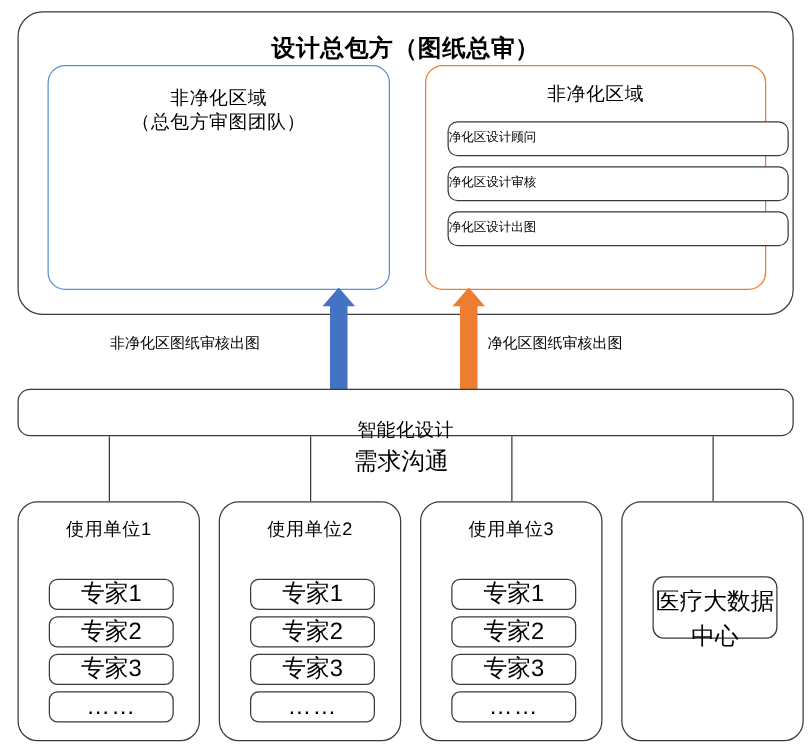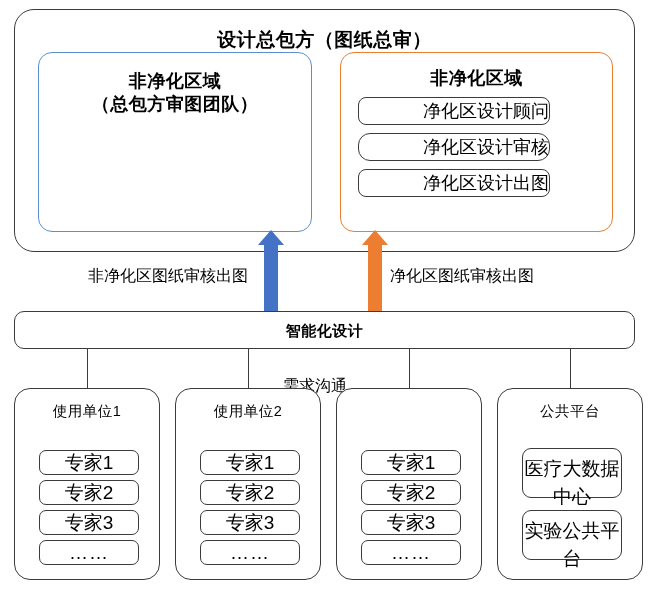--- a/index.html
+++ b/index.html
@@ -28,22 +28,22 @@
     border-radius: 14px;
   }
   .rbox.blue   { border-color: #5b8fd4; border-width: 1.6px; }
   .rbox.orange { border-color: #ed7d31; border-width: 1.6px; }
 
   .ttl {
     position: absolute;
     left: 0;
     right: 0;
     text-align: center;
-    font-size: 18px;
-    font-weight: 700;
+    font-size: 15px;
+    font-weight: 400;
     letter-spacing: .5px;
     line-height: 1.25;
     white-space: nowrap;
   }
   .ttl.two {
     white-space: normal;
   }
 
   
   #outer-top { left: 14px; top: 9px; width: 621px; height: 243px; border-radius: 20px; }
@@ -53,32 +53,32 @@
   #orange-zone { left: 340px; top: 52px; width: 273px; height: 180px; }
 
   #blue-zone-label   { top: 17px; }
   #orange-zone-label { top: 14px; }
 
   
   .subbox {
     position: absolute;
     box-sizing: border-box;
     left: 17px;
-    width: 192px;
+    width: 273px;
     height: 28px;
     background: #ffffff;
     border: 1.5px solid #3b3b3b;
     border-radius: 8px;
-    font-size: 18px;
+    font-size: 10px;
     line-height: 26px;
-    text-align: right;
+    text-align: left;
     white-space: nowrap;
   }
   #sub-0 { top: 44px; }
-  #sub-1 { top: 80px; border-radius: 12px; }
+  #sub-1 { top: 80px; }
   #sub-2 { top: 116px; }
 
   
   .arrow {
     position: absolute;
     width: 26px;
   }
   .arrow .shaft {
     position: absolute;
     left: 6px;
@@ -97,60 +97,60 @@
   #arrow-blue   { left: 258px; top: 230px; height: 82px; }
   #arrow-orange { left: 362px; top: 230px; height: 82px; }
   #arrow-blue .shaft   { top: 14px; bottom: 0; background: #4472c4; }
   #arrow-blue .head    { border-bottom: 15px solid #4472c4; }
   #arrow-orange .shaft { top: 14px; bottom: 0; background: #ed7d31; }
   #arrow-orange .head  { border-bottom: 15px solid #ed7d31; }
 
   
   .flow-label {
     position: absolute;
-    font-size: 16px;
+    font-size: 12px;
     white-space: nowrap;
     line-height: 1;
   }
   #flow-label-left  { left: 88px;  top: 268px; }
   #flow-label-right { left: 390px; top: 268px; }
 
   
   #banner { left: 14px; top: 311px; width: 621px; height: 38px; border-radius: 10px; }
   #banner-label {
-    top: 10px;
+    top: 24px;
     font-size: 15px;
-    font-weight: 700;
+    font-weight: 400;
   }
 
   
   .vline {
     position: absolute;
     width: 1.4px;
     background: #3b3b3b;
     top: 349px;
     height: 52px;
   }
   #vline-0 { left: 87px;  }
   #vline-1 { left: 248px; }
   #vline-2 { left: 409px; }
   #vline-3 { left: 570px; }
 
   #comm-label {
     position: absolute;
     left: 283px;
-    top: 376px;
-    font-size: 16px;
+    top: 356px;
+    font-size: 19px;
     white-space: nowrap;
   }
 
   
   .column {
     position: absolute;
-    top: 388px;
+    top: 401px;
     width: 146px;
     height: 192px;
     border-radius: 16px;
   }
   #col-0 { left: 14px;  }
   #col-1 { left: 175px; }
   #col-2 { left: 336px; }
   #col-3 { left: 497px; }
 
   .col-title {
@@ -244,25 +244,24 @@
 
   <div class="rbox column" id="col-1">
     <div class="ttl col-title">使用单位2</div>
     <div class="item h1 e0">专家1</div>
     <div class="item h1 e1">专家2</div>
     <div class="item h1 e2">专家3</div>
     <div class="item h1 e3 dots">……</div>
   </div>
 
   <div class="rbox column" id="col-2">
+    <div class="ttl col-title">使用单位3</div>
     <div class="item h1 e0">专家1</div>
     <div class="item h1 e1">专家2</div>
     <div class="item h1 e2">专家3</div>
     <div class="item h1 e3 dots">……</div>
   </div>
 
   <div class="rbox column" id="col-3">
-    <div class="ttl col-title">公共平台</div>
     <div class="item h2 p0">医疗大数据中心</div>
-    <div class="item h2 p1">实验公共平台</div>
   </div>
 
 </div>
 
 </body></html>

